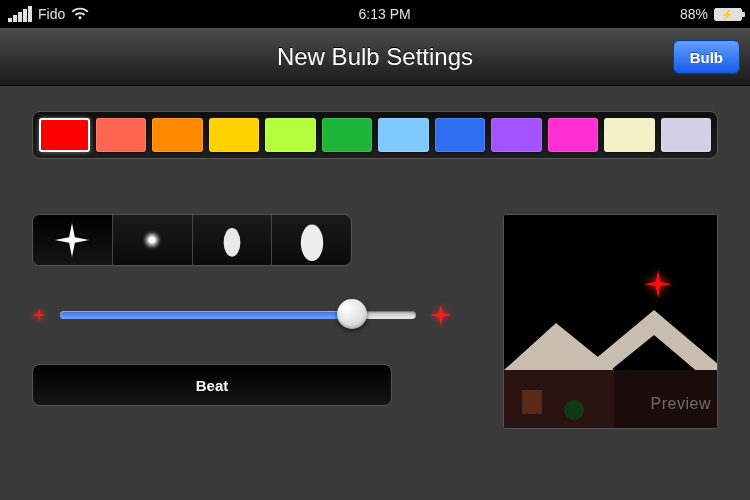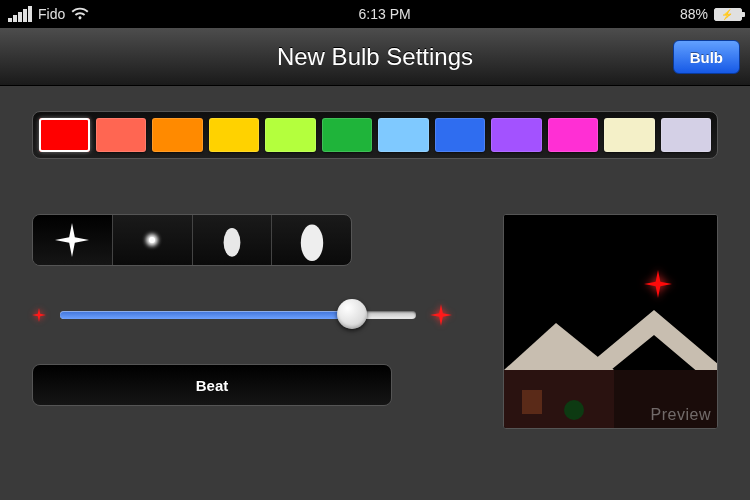--- a/index.html
+++ b/index.html
@@ -41,21 +41,21 @@
 .slider-bg { position:absolute; left:0; right:0; top:2px; height:8px; border-radius:4px; background:linear-gradient(#bbb,#eee); box-shadow:inset 0 1px 2px rgba(0,0,0,.5); }
 .slider-fill { position:absolute; left:0; top:2px; height:8px; border-radius:4px; background:linear-gradient(#3f73d8,#6ea1ff); box-shadow:inset 0 1px 0 rgba(255,255,255,.4); }
 .slider-thumb { position:absolute; top:-10px; width:30px; height:30px; border-radius:50%; background:radial-gradient(circle at 35% 30%,#fff,#c8c8c8); box-shadow:0 2px 4px rgba(0,0,0,.6),inset 0 -2px 3px rgba(0,0,0,.2); cursor:grab; }
 
 .seg-row { display:flex; width:360px; height:42px; background:linear-gradient(#1a1a1a,#0a0a0a); border:1px solid #555; border-radius:8px; overflow:hidden;text-align:right; }
 .seg { flex:1; display:flex; align-items:center; justify-content:center; color:#fff; font-size:15px; font-weight:bold; border-right:1px solid #444; cursor:pointer; text-shadow:0 -1px 0 #000; }
 .seg:last-child { border-right:none; }
 .seg.sel { background:linear-gradient(#000,#151515); }
 
 .preview { width:215px; height:215px; border:1px solid #555; border-radius:3px; background:#000; position:relative; overflow:hidden; }
-.preview-label { position:absolute; right:6px; bottom:4px; color:rgba(200,200,200,.5); font-size:16px; letter-spacing:.5px; }
+.preview-label { position:absolute; right:6px; bottom:15px; color:rgba(200,200,200,.5); font-size:16px; letter-spacing:.5px; }
 .sky { position:absolute; left:0; right:0; top:0; height:60%; background:#000; }
 .roof-poly { position:absolute; fill:#c8beb0; }
 .red-star { position:absolute; top:55px; left:140px; color:#ff0a0a; filter:drop-shadow(0 0 4px #ff2a2a); }
 </style>
 </head>
 <body>
 
 <div class="status-bar">
   <div class="status-left">
     <div class="signal">

